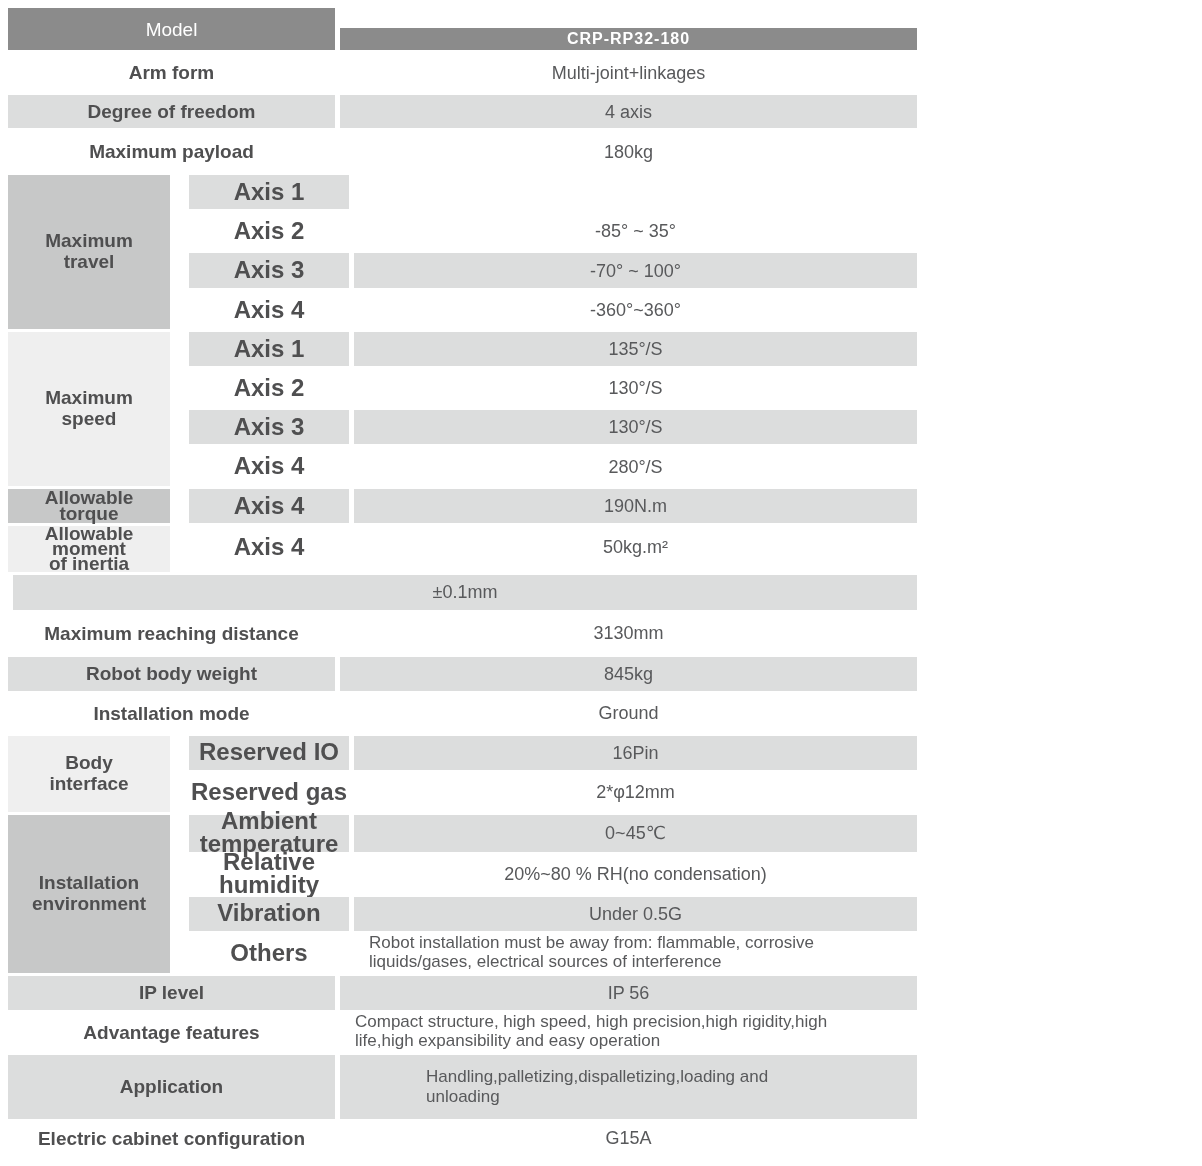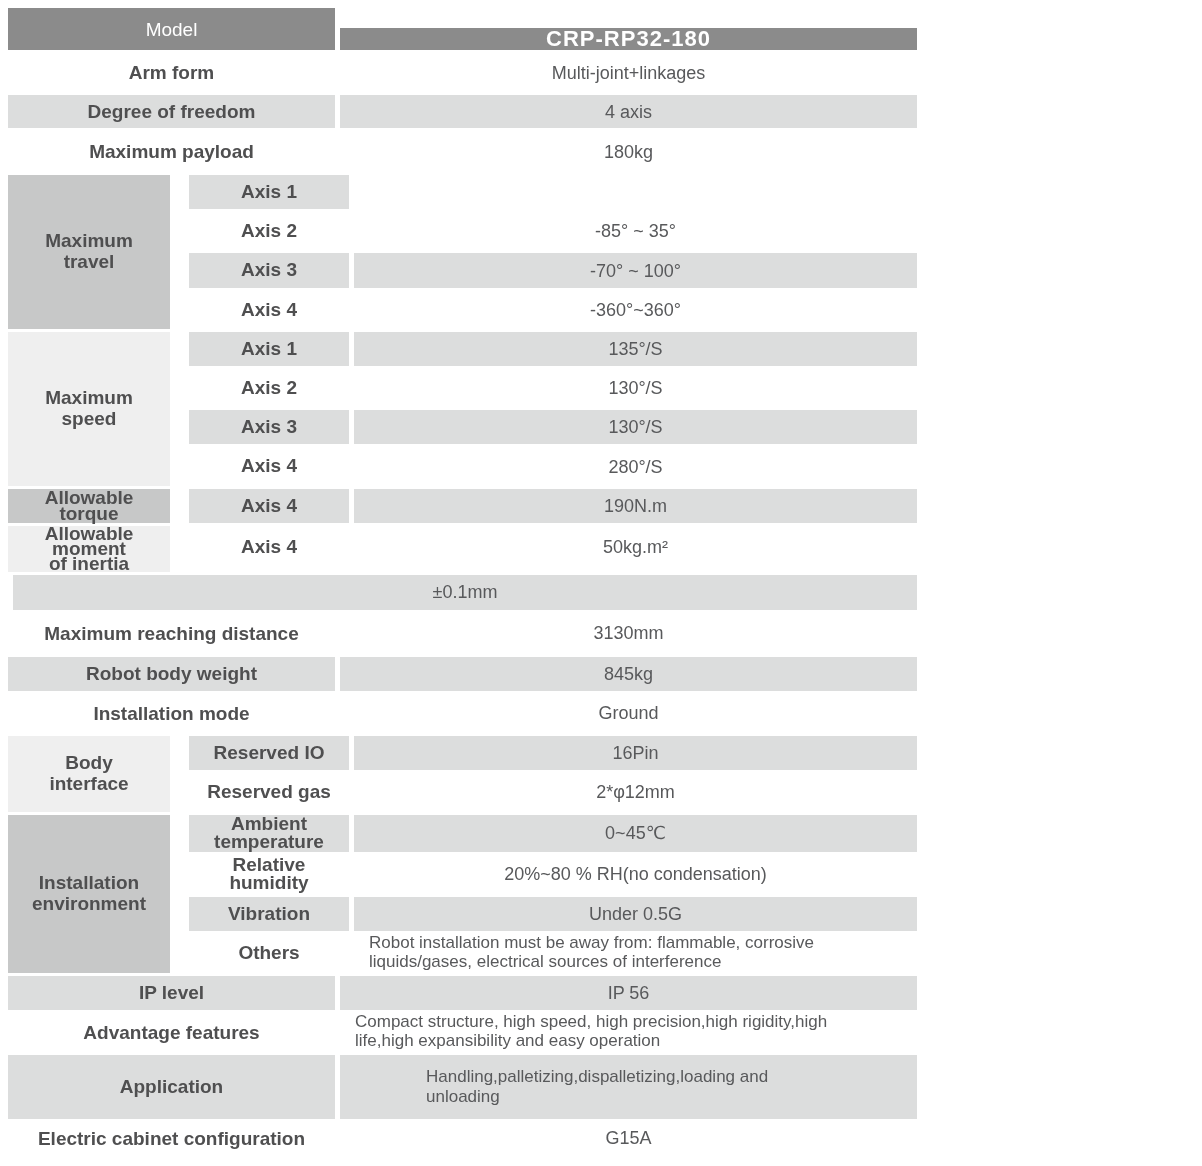--- a/index.html
+++ b/index.html
@@ -1,26 +1,26 @@
 <!DOCTYPE html>
 <html style="--header-bg: #8b8b8b; --header-text: #ffffff; --row-gray: #dcdddd; --group-dark: #c7c8c8; --group-light: #efefef; --label-text: #4f4f50; --value-text: #58595b;"><head>
 <meta charset="utf-8">
 <style>
   html,body{margin:0;padding:0;background:#ffffff;}
   body{width:1202px;height:1166px;overflow:hidden;font-family:"Liberation Sans","DejaVu Sans",sans-serif;}
   .spec-table{width:909px;margin:8px 0 0 8px;}
   .r{display:flex;margin-bottom:3px;}
   .c{display:flex;align-items:center;justify-content:center;text-align:center;box-sizing:border-box;}
   .lab{width:327px;flex:0 0 327px;font-weight:bold;font-size:19px;color:var(--label-text);line-height:1.0;}
-  .sub{width:160px;flex:0 0 160px;font-weight:bold;font-size:19px;color:var(--label-text);white-space:pre-line;line-height:0.95;}
+  .sub{width:160px;flex:0 0 160px;font-weight:bold;font-size:24px;color:var(--label-text);white-space:pre-line;line-height:0.95;}
   .val{flex:1;font-size:18px;color:var(--value-text);line-height:1.0;}
   .gut{width:5px;flex:0 0 5px;background:#ffffff;}
   .gray > .lab,.gray > .sub,.gray > .val{background:var(--row-gray);}
   .hcell{background:var(--header-bg);color:var(--header-text);font-weight:normal;font-size:19px;}
-  .hmodel{font-weight:bold;font-size:22px;letter-spacing:1px;margin-top:20px;}
+  .hmodel{font-weight:bold;font-size:16px;letter-spacing:1px;margin-top:20px;}
   .group{display:flex;margin-bottom:3px;}
   .glab{width:162px;flex:0 0 162px;margin-right:19px;display:flex;align-items:center;justify-content:center;
         text-align:center;font-weight:bold;font-size:19px;color:var(--label-text);
         white-space:pre-line;line-height:1.08;box-sizing:border-box;}
   .glab.dark{background:var(--group-dark);}
   .glab.light{background:var(--group-light);}
   .glab.tight{line-height:0.85;}
   .glab.tight3{line-height:0.8;}
   .grows{flex:1;display:flex;flex-direction:column;}
   .grows .r:last-child{margin-bottom:0;}

